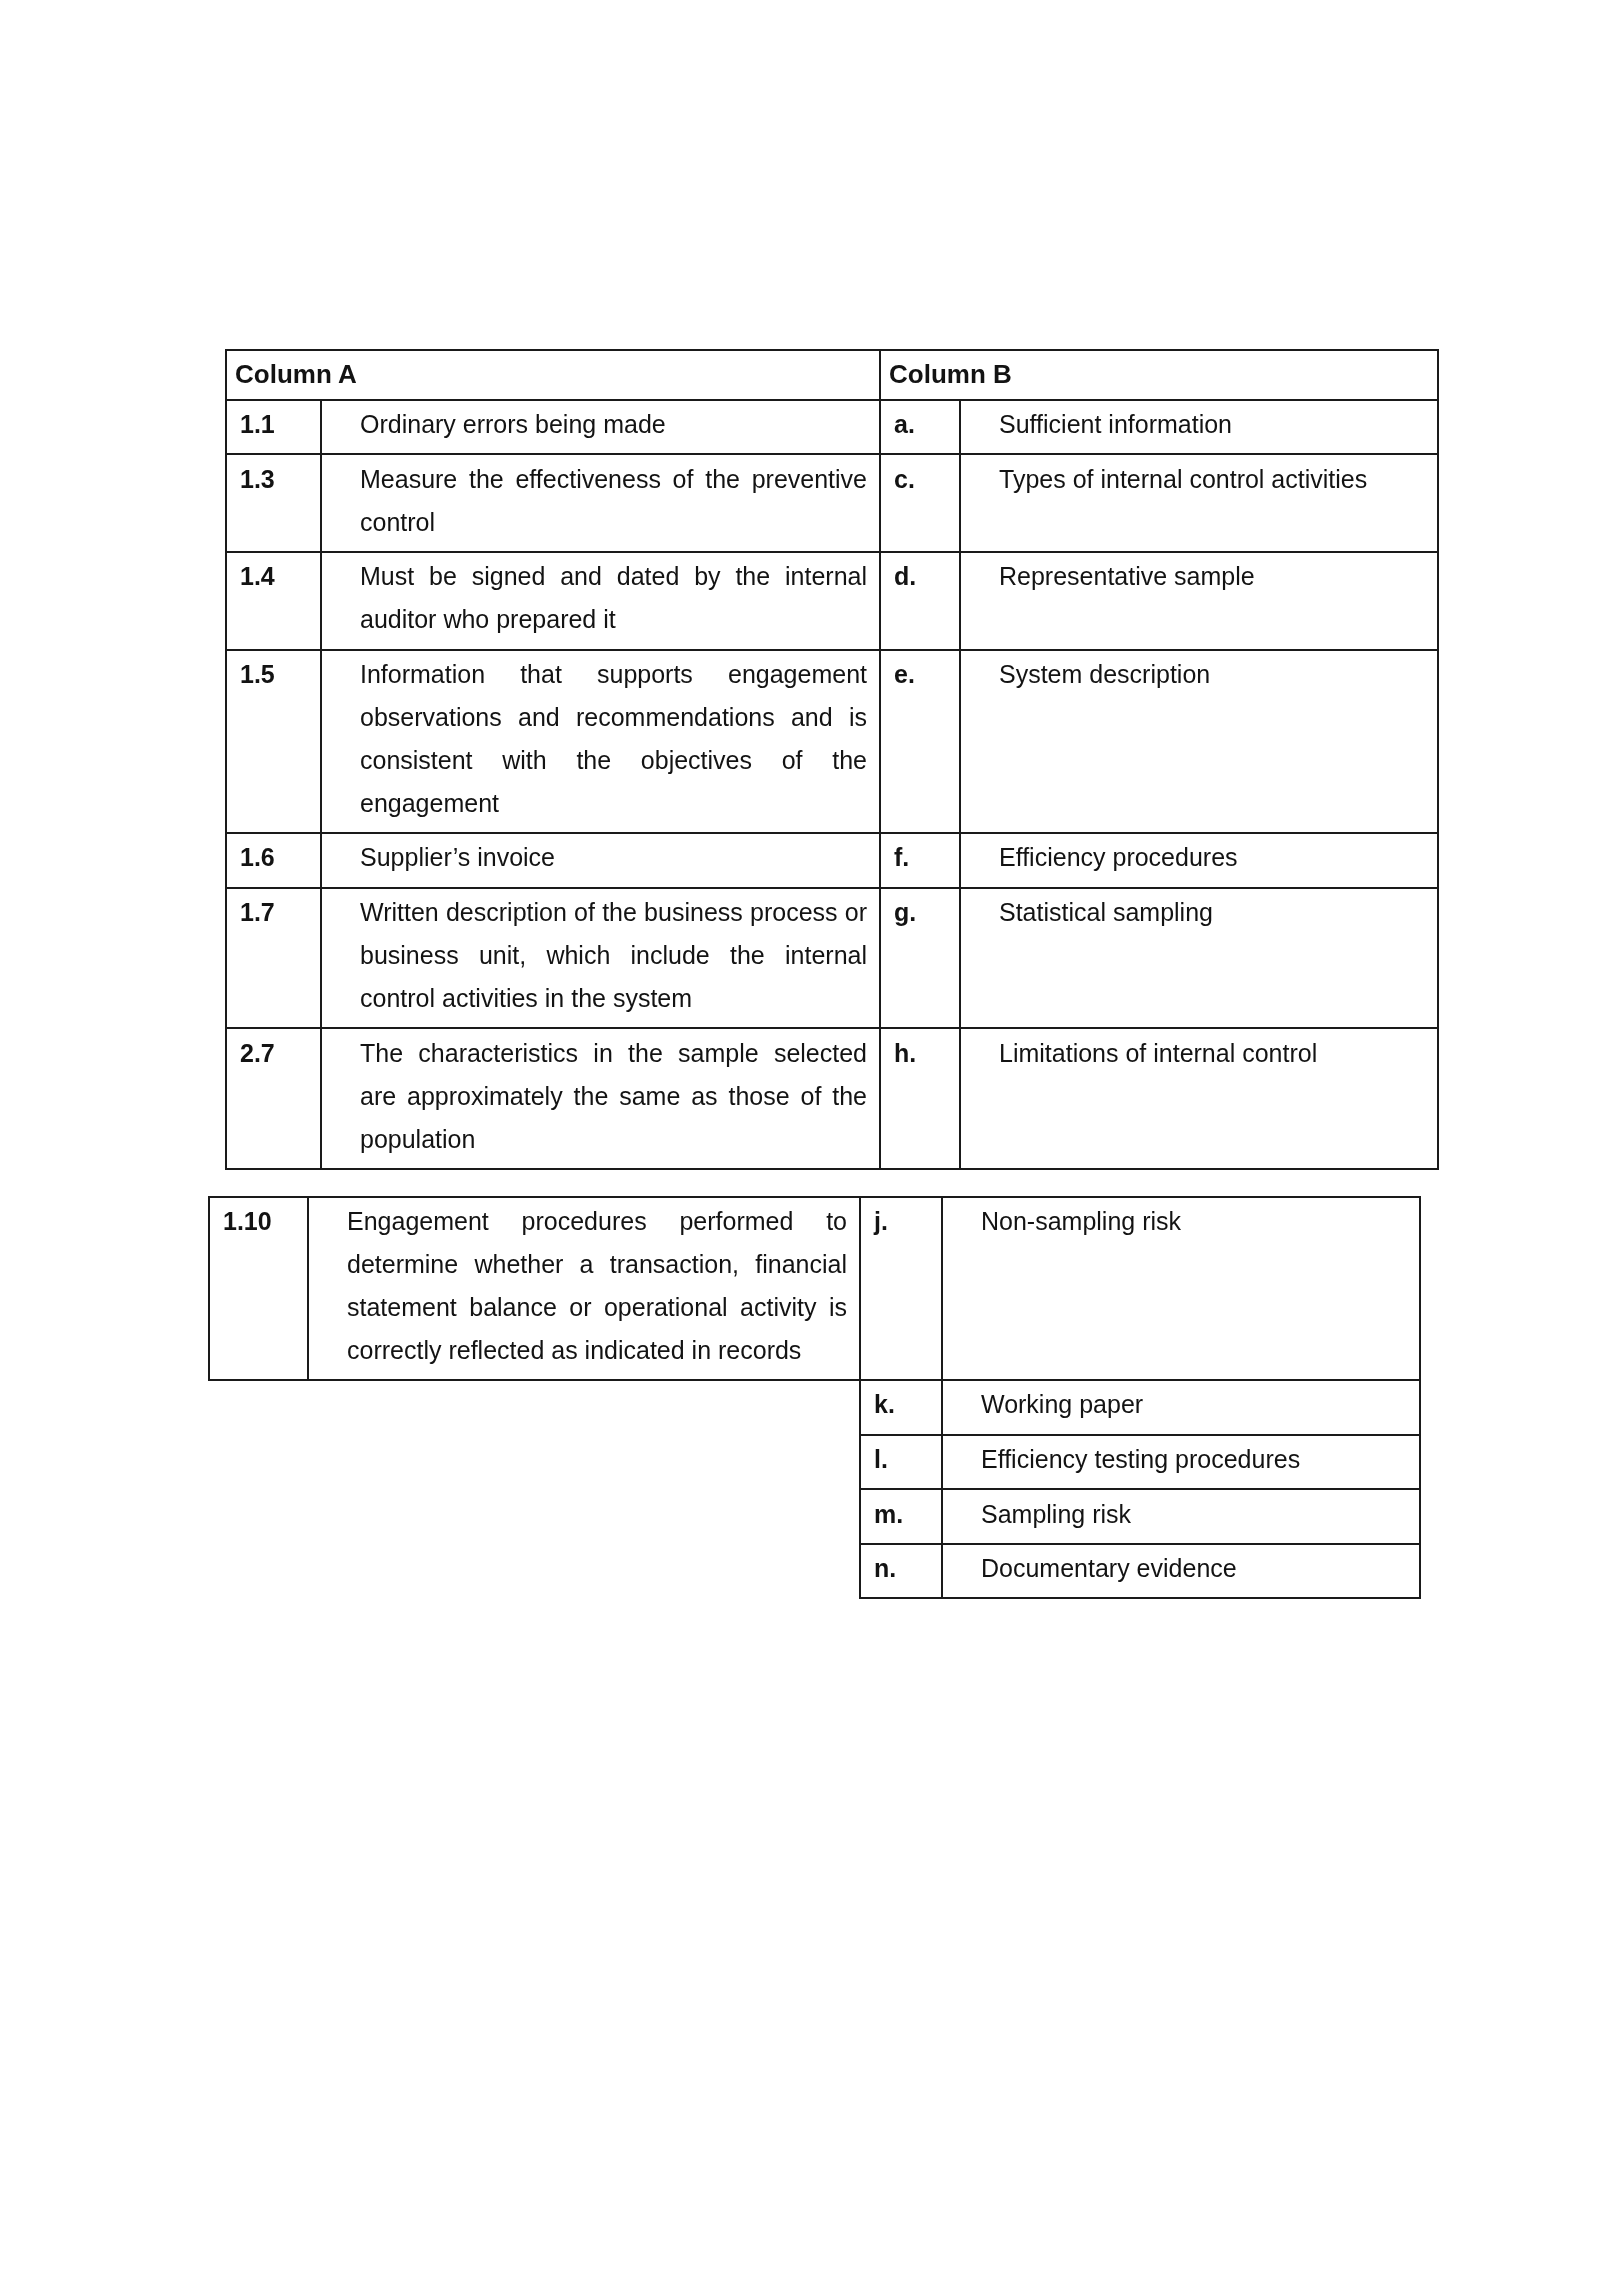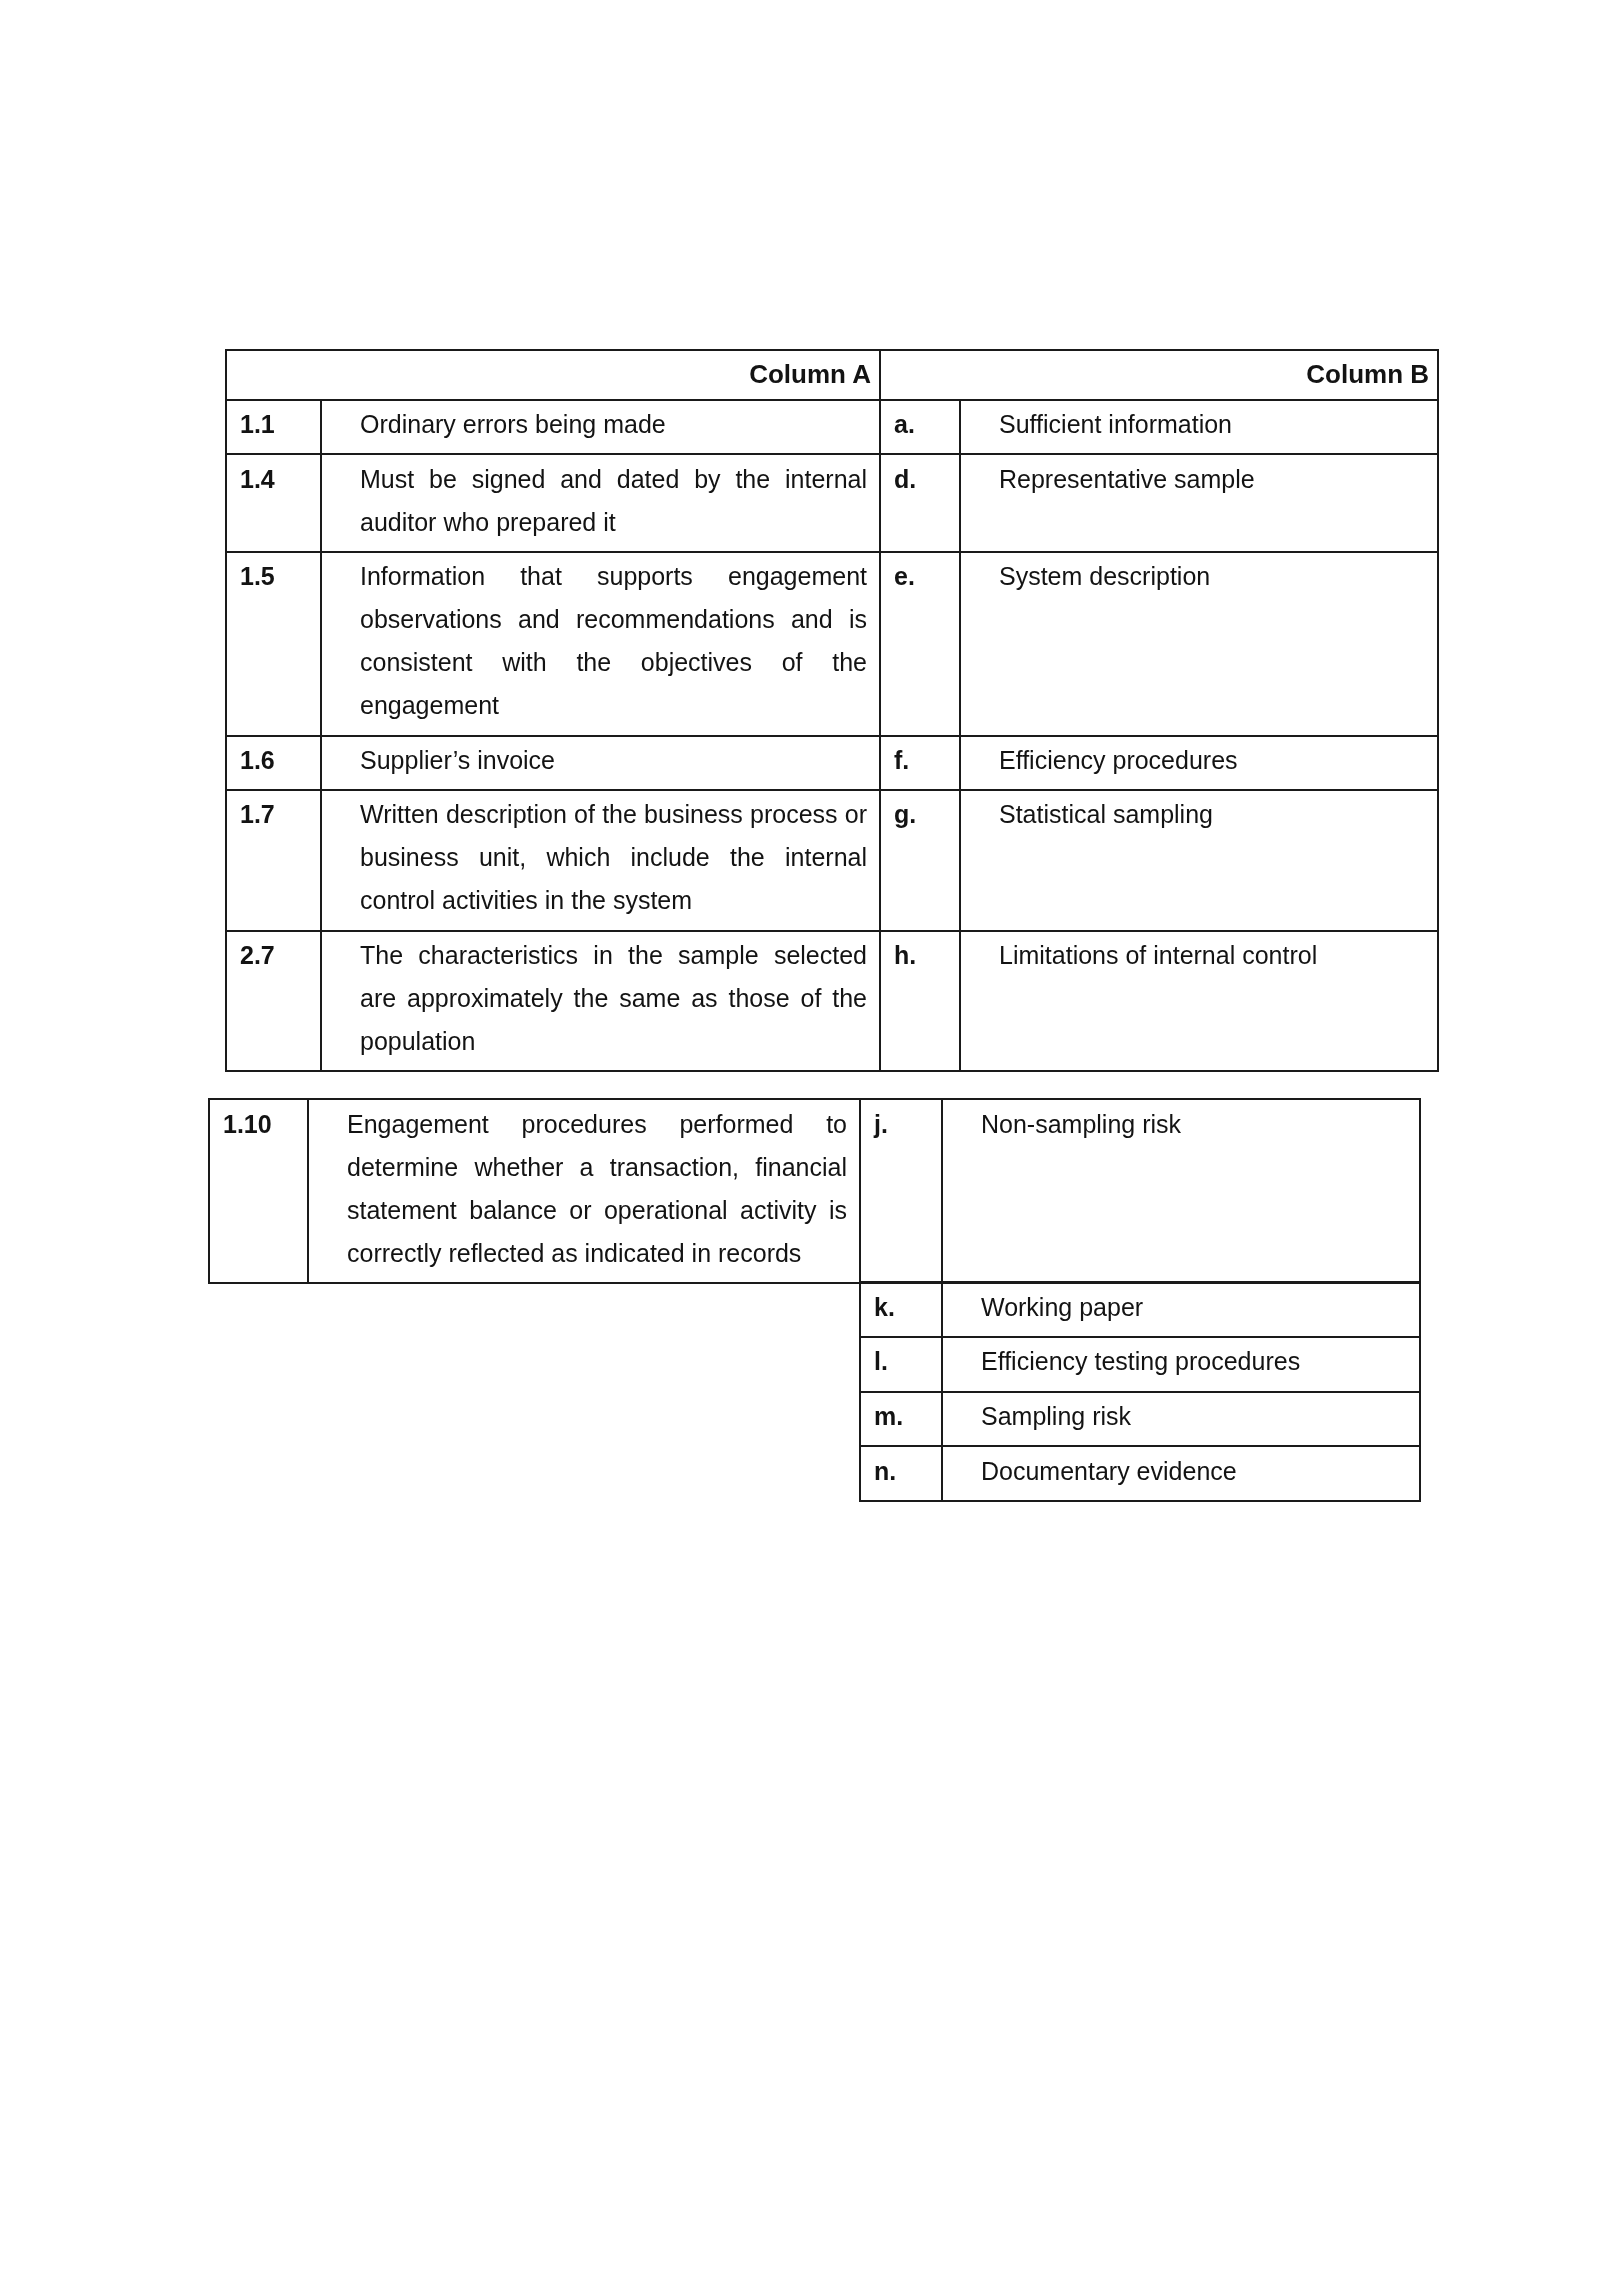--- a/index.html
+++ b/index.html
@@ -17,21 +17,21 @@
   }
   td, th {
     border: 2.4px solid #1a1a1a;
     vertical-align: top;
     font-size: 25px;
     line-height: 43px;
     padding: 2.4px 12px 7.2px 12px;
     overflow: hidden;
   }
   th {
-    text-align: right;
+    text-align: left;
     font-weight: bold;
     font-size: 26px;
     padding: 1.6px 8px 3.2px 8px;
     margin-top: 20px;
   }
   .num-cell, .letter-cell {
     font-weight: bold;
     padding-left: 13px;
     text-align: left;
     border-radius: 8px;
@@ -66,20 +66,26 @@
   <tbody>
       <tr>
     <th colspan="2">Column A</th>
     <th colspan="2">Column B</th>
   </tr>
   <tr>
     <td class="num-cell">1.1</td>
     <td class="a-cell">Ordinary errors being made</td>
     <td class="letter-cell">a.</td>
     <td class="b-cell">Sufficient information</td>
+  </tr>
+  <tr>
+    <td class="num-cell">1.3</td>
+    <td class="a-cell">Measure the effectiveness of the preventive control</td>
+    <td class="letter-cell">c.</td>
+    <td class="b-cell">Types of internal control activities</td>
   </tr>
   <tr>
     <td class="num-cell">1.4</td>
     <td class="a-cell">Must be signed and dated by the internal auditor who prepared it</td>
     <td class="letter-cell">d.</td>
     <td class="b-cell">Representative sample</td>
   </tr>
   <tr>
     <td class="num-cell">1.5</td>
     <td class="a-cell">Information that supports engagement observations and recommendations and is consistent with the objectives of the engagement</td>

